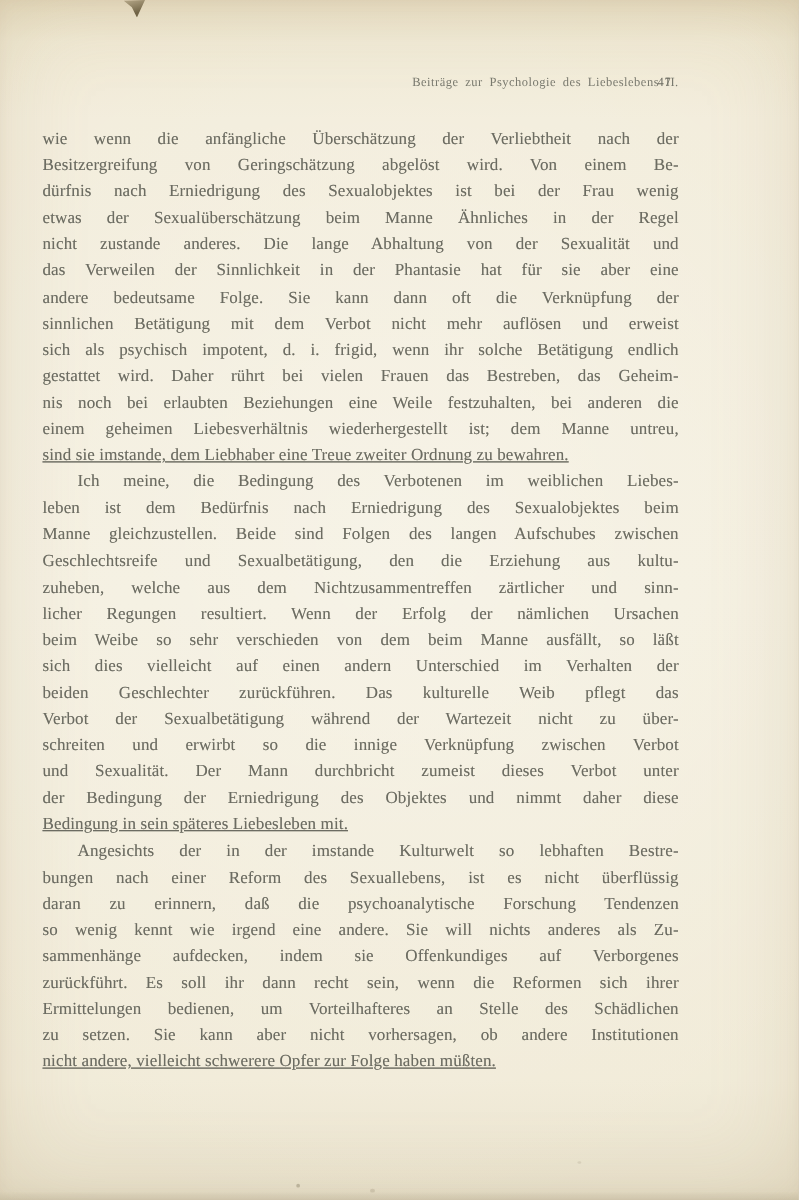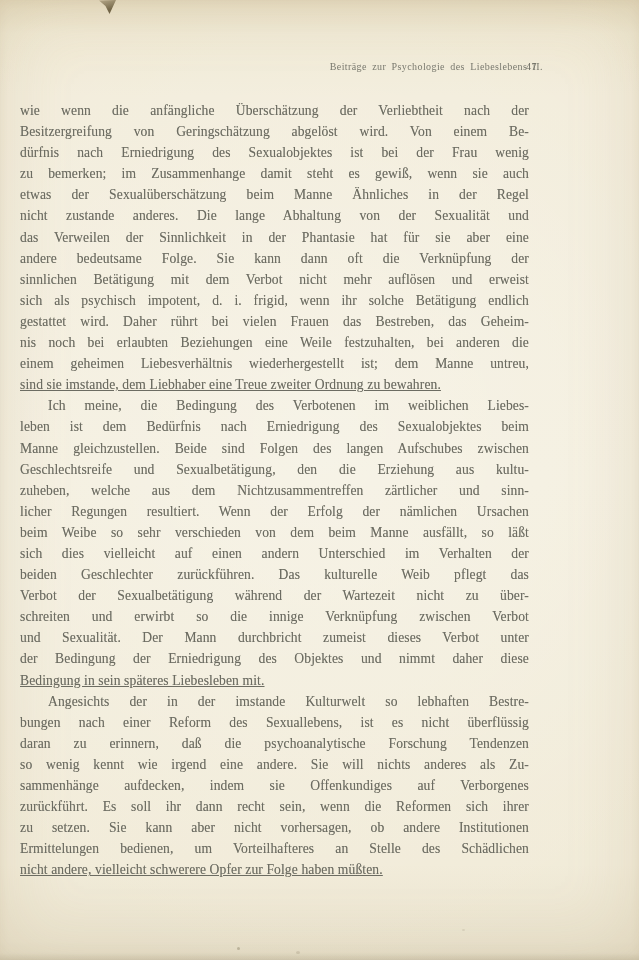--- a/index.html
+++ b/index.html
@@ -44,21 +44,21 @@
   }
   .page-number {
     position: absolute;
     right: 6px; top: 0;
     font-size: 10px;
     letter-spacing: 0.5px;
     color: var(--ink);
   }
   .body-text {
     position: absolute;
-    top: 100px; left: 20px; width: 509px;
+    top: 100px; left: 34px; width: 509px;
   }
   .paragraph { margin: 0; }
   .line {
     font-size: 13.6px;
     line-height: 21.1px;
     letter-spacing: 0.1px;
     text-align: justify;
     text-align-last: justify;
     color: var(--ink);
     text-shadow: 0 0 0.5px rgba(108,108,98,0.45);
@@ -96,21 +96,20 @@
   <div class="header">
     <span class="running-title">Beiträge zur Psychologie des Liebeslebens II.</span>
     <span class="page-number">47</span>
   </div>
 
   <div class="body-text">
       <div class="paragraph">
         <div class="line">wie wenn die anfängliche Überschätzung der Verliebtheit nach der</div>
         <div class="line">Besitzergreifung von Geringschätzung abgelöst wird. Von einem Be-</div>
         <div class="line">dürfnis nach Erniedrigung des Sexualobjektes ist bei der Frau wenig</div>
-        <div class="line">zu bemerken; im Zusammenhange damit steht es gewiß, wenn sie auch</div>
         <div class="line">etwas der Sexualüberschätzung beim Manne Ähnliches in der Regel</div>
         <div class="line">nicht zustande anderes. Die lange Abhaltung von der Sexualität und</div>
         <div class="line">das Verweilen der Sinnlichkeit in der Phantasie hat für sie aber eine</div>
         <div class="line">andere bedeutsame Folge. Sie kann dann oft die Verknüpfung der</div>
         <div class="line">sinnlichen Betätigung mit dem Verbot nicht mehr auflösen und erweist</div>
         <div class="line">sich als psychisch impotent, d. i. frigid, wenn ihr solche Betätigung endlich</div>
         <div class="line">gestattet wird. Daher rührt bei vielen Frauen das Bestreben, das Geheim-</div>
         <div class="line">nis noch bei erlaubten Beziehungen eine Weile festzuhalten, bei anderen die</div>
         <div class="line">einem geheimen Liebesverhältnis wiederhergestellt ist; dem Manne untreu,</div>
         <div class="line last">sind sie imstande, dem Liebhaber eine Treue zweiter Ordnung zu bewahren.</div>
@@ -131,22 +130,22 @@
         <div class="line">der Bedingung der Erniedrigung des Objektes und nimmt daher diese</div>
         <div class="line last">Bedingung in sein späteres Liebesleben mit.</div>
       </div>
       <div class="paragraph">
         <div class="line indent">Angesichts der in der imstande Kulturwelt so lebhaften Bestre-</div>
         <div class="line">bungen nach einer Reform des Sexuallebens, ist es nicht überflüssig</div>
         <div class="line">daran zu erinnern, daß die psychoanalytische Forschung Tendenzen</div>
         <div class="line">so wenig kennt wie irgend eine andere. Sie will nichts anderes als Zu-</div>
         <div class="line">sammenhänge aufdecken, indem sie Offenkundiges auf Verborgenes</div>
         <div class="line">zurückführt. Es soll ihr dann recht sein, wenn die Reformen sich ihrer</div>
+        <div class="line">Ermittelungen bedienen, um Vorteilhafteres an Stelle des Schädlichen</div>
         <div class="line">zu setzen. Sie kann aber nicht vorhersagen, ob andere Institutionen</div>
-        <div class="line">Ermittelungen bedienen, um Vorteilhafteres an Stelle des Schädlichen</div>
         <div class="line last">nicht andere, vielleicht schwerere Opfer zur Folge haben müßten.</div>
       </div>
     </div>
 
   <div class="speck speck-1"></div>
   <div class="speck speck-2"></div>
   <div class="speck speck-3"></div>
   <div class="bottom-edge"></div>
 </div>
 

